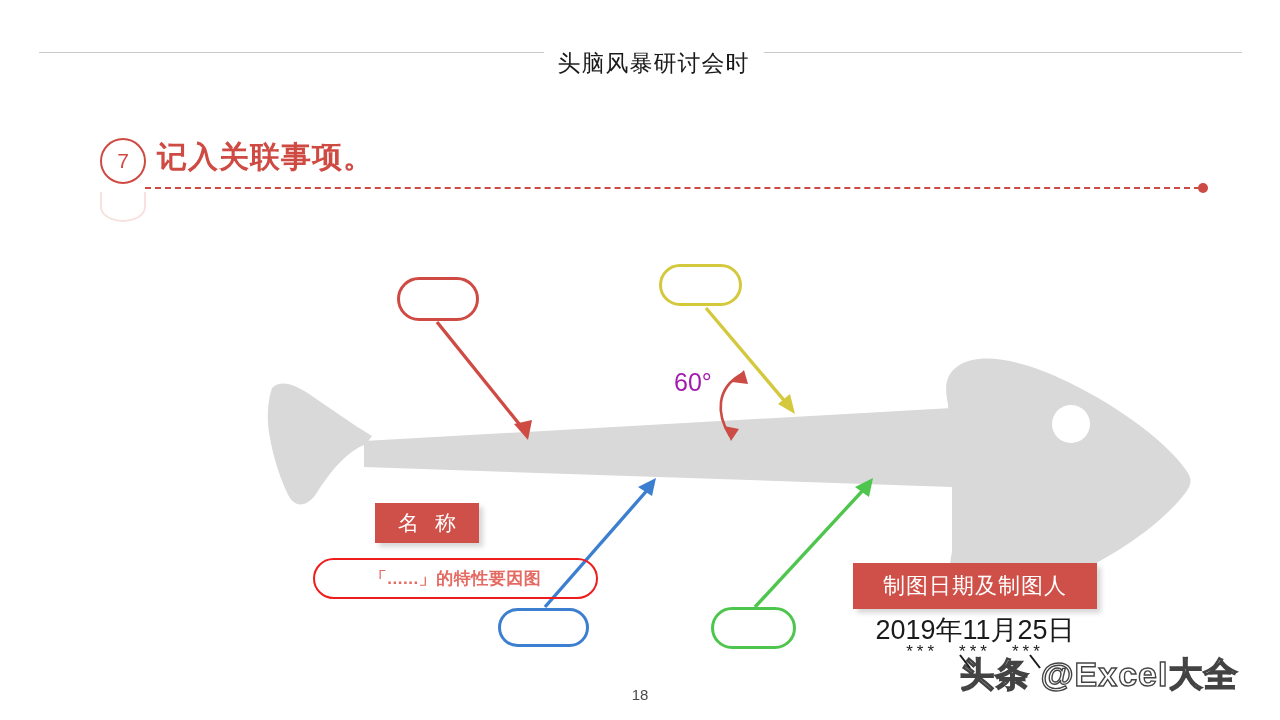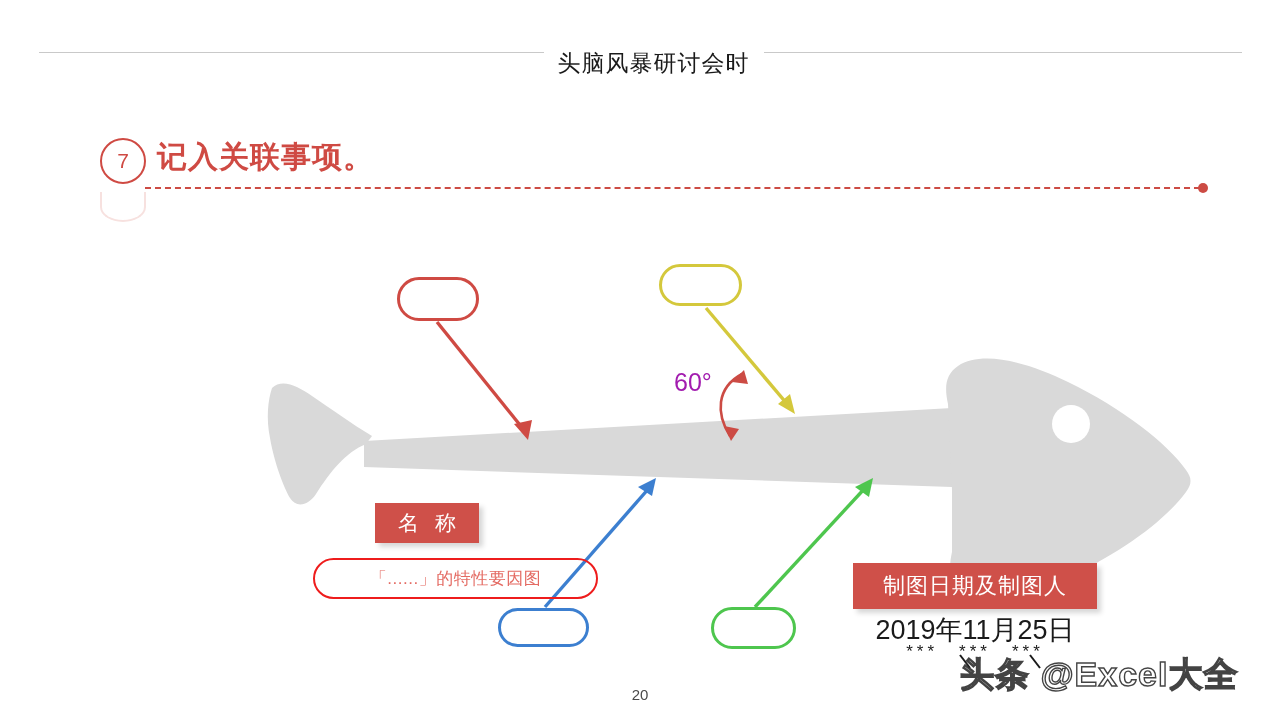--- a/index.html
+++ b/index.html
@@ -128,20 +128,21 @@
     width: 1280px; height: 720px;
     pointer-events: none;
   }
 
   
   .capsule {
     position: absolute;
     box-sizing: border-box;
     border-radius: 999px;
     background: transparent;
+    font-weight: bold;
   }
   .capsule-red-empty   { left: 397px; top: 277px; width: 82px;  height: 44px; border: 3px solid #cf4a43; }
   .capsule-yellow      { left: 659px; top: 264px; width: 83px;  height: 42px; border: 3px solid #d4c83c; }
   .capsule-blue        { left: 498px; top: 608px; width: 91px;  height: 39px; border: 3px solid #3c7fd0; }
   .capsule-green       { left: 711px; top: 607px; width: 85px;  height: 42px; border: 3px solid #4ec64e; }
   .capsule-name-text {
     left: 313px; top: 558px; width: 285px; height: 41px;
     border: 2.4px solid #ee1c1c;
     display: flex; align-items: center; justify-content: center;
   }
@@ -288,16 +289,16 @@
   <div class="capsule capsule-name-text">
     <span class="inner-label">「......」的特性要因图</span>
   </div>
 
   <div class="plate plate-date">制图日期及制图人</div>
   <div class="date-line">2019年11月25日</div>
   <div class="stars-line">***　***　***</div>
 
   <div class="angle-label">60°</div>
 
-  <div class="page-number">20</div>
+  <div class="page-number">18</div>
   <div class="watermark">头条 @Excel大全</div>
 
 </div>
 
 </body></html>

